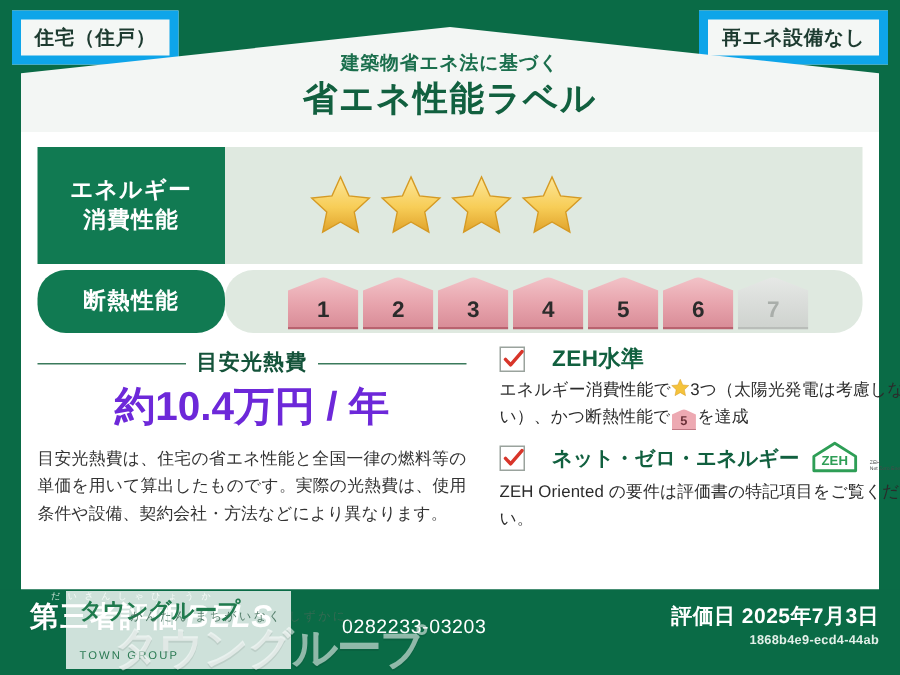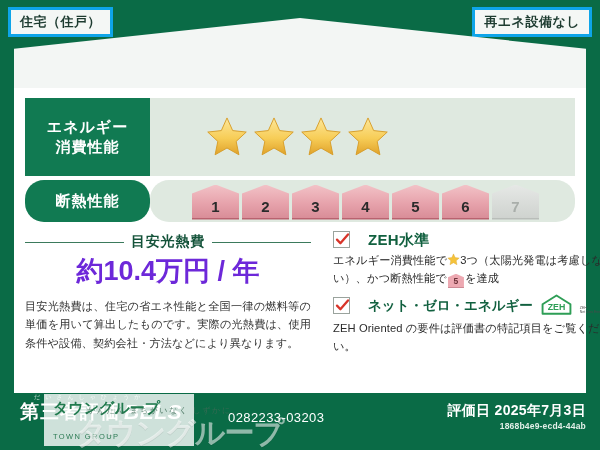--- a/index.html
+++ b/index.html
@@ -10,21 +10,21 @@
   }
   #label-root{
     position:relative;width:600px;height:450px;
     background:#0a6b46;
     overflow:hidden;
   }
 
   
   .corner-badge{
     position:absolute;top:7px;
-    background:#f4f7f5;border:3px solid #0ea5e9;
+    background:#f4f7f5;border:6px solid #0ea5e9;
     font-size:13px;font-weight:bold;color:#1d3b30;
     padding:5px 9px 6px 9px;letter-spacing:.5px;
     line-height:1;
   }
   .corner-badge.left{left:8px;}
   .corner-badge.right{right:8px;}
 
   
   .roof{
     position:absolute;left:14px;top:18px;width:572px;height:70px;
@@ -231,20 +231,24 @@
 </style>
 </head>
 <body>
 
 <div id="label-root">
 
   <div class="corner-badge left">住宅（住戸）</div>
   <div class="corner-badge right">再エネ設備なし</div>
 
   <div class="roof"></div>
+  <div class="title-wrap">
+    <div class="title-sub">建築物省エネ法に基づく</div>
+    <div class="title-main">省エネ性能ラベル</div>
+  </div>
 
   <div class="panel">
 
     <div class="perf-row row-energy">
       <div class="perf-key">
         <div>
           <div>エネルギー</div>
           <div>消費性能</div>
         </div>
       </div>

